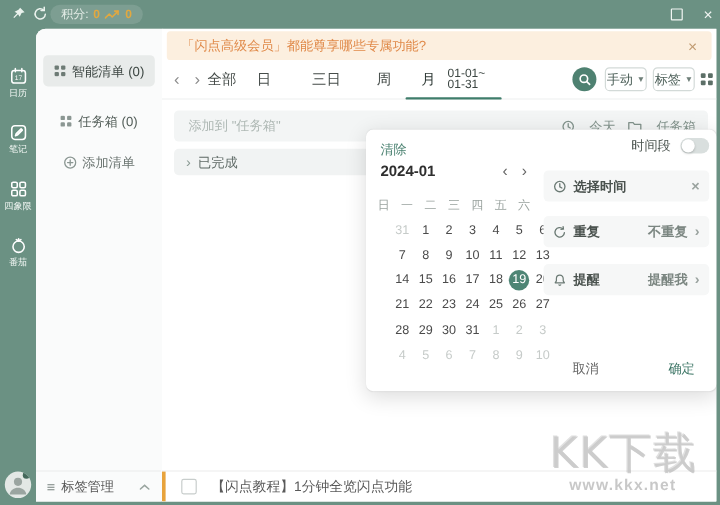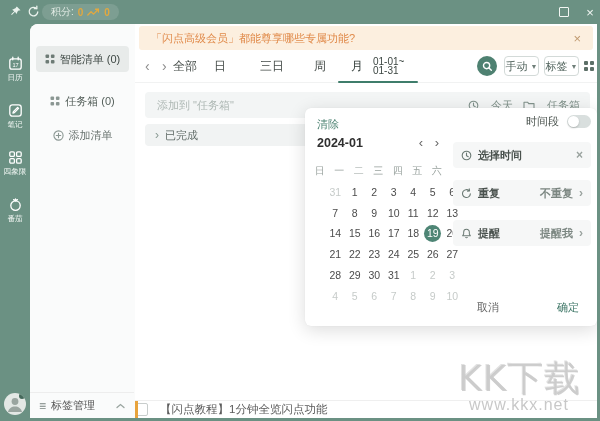--- a/index.html
+++ b/index.html
@@ -151,38 +151,38 @@
   .row-remind{top:112px;}
   .popup-footer{
     left:148px;top:192px;width:138px;display:flex;align-items:center;
     justify-content:space-between;padding:0 12px 0 24px;box-sizing:border-box;font-size:11px;
   }
   .btn-cancel{color:#666;cursor:pointer;}
   .btn-confirm{color:#3c7565;cursor:pointer;}
 
   
   .task-row{
-    left:0;bottom:0;width:462px;height:18px;border-top:1px solid #efefef;background:#fff;
-    display:flex;align-items:center;gap:12px;box-sizing:border-box;margin-top:38px;
+    left:0;bottom:0;width:462px;height:26px;border-top:1px solid #efefef;background:#fff;
+    display:flex;align-items:center;gap:12px;padding-left:16px;box-sizing:border-box;margin-top:38px;
   }
   .task-accent{position:absolute;left:0;top:0;width:3px;height:100%;background:#e8a33c;}
   .task-check{width:11px;height:11px;border:1px solid #c8cdcc;border-radius:2px;background:#fff;cursor:pointer;}
   .task-text{font-size:11.5px;color:#5a5a5a;}
 
   
   .watermark{
     left:438px;top:360px;width:162px;text-align:center;z-index:20;pointer-events:none;
     color:rgba(175,175,175,.65);
   }
   .wm-title{
     font-size:36px;font-weight:400;letter-spacing:1px;line-height:36px;
     color:rgba(200,200,200,.55);text-shadow:1px 1px 0 rgba(150,150,150,.45);
     font-family:"DejaVu Sans",sans-serif;
   }
-  .wm-url{font-size:16px;font-weight:normal;letter-spacing:1px;color:rgba(190,190,190,.85);}
+  .wm-url{font-size:13px;font-weight:bold;letter-spacing:1px;color:rgba(190,190,190,.85);}
 </style>
 </head>
 <body>
 
 <div class="abs titlebar">
   <div class="abs tb-icon pin-icon">
     <svg width="13" height="13" viewBox="0 0 14 14">
         <path d="M8.4 1.6l4 4-2.7.6-1.7 3.5-1.5-2.3-3.4 3.4-.8-.8 3.4-3.4-2.3-1.5 3.5-1.7z" fill="currentColor"></path>
       </svg>
   </div>

